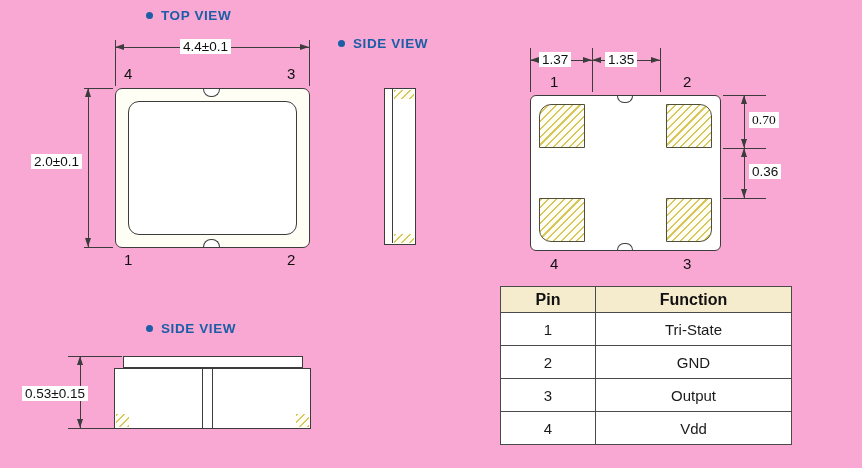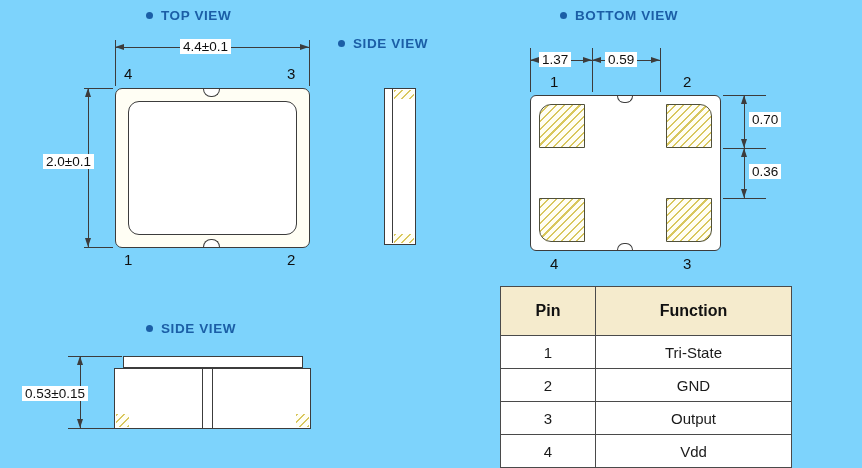--- a/index.html
+++ b/index.html
@@ -1,18 +1,18 @@
 <!DOCTYPE html>
 <html><head>
 <meta charset="utf-8">
 <style>
   * { margin:0; padding:0; box-sizing:border-box; }
   html,body { background:#ffffff; }
   body { font-family:"Liberation Sans", sans-serif; }
-  .canvas { position:relative; width:862px; height:468px; background:#7dd3fc; overflow:hidden; }
+  .canvas { position:relative; width:862px; height:468px; background:#f9a8d4; overflow:hidden; }
 
   .view-label { position:absolute; display:flex; align-items:center; gap:8px;
                 color:#1b5ea6; font-size:13.5px; font-weight:bold; letter-spacing:0.6px; z-index:4; }
   .bullet { width:7px; height:7px; border-radius:50%; background:#1b5ea6; flex:0 0 auto; }
 
   .hline { position:absolute; height:1.2px; background:#3c3c3c; }
   .vline { position:absolute; width:1.2px; background:#3c3c3c; }
   .dim-text { position:absolute; font-size:13.5px; color:#101010; background:#ffffff;
               padding:0 3px; z-index:3; white-space:nowrap; }
   .pin-num { position:absolute; font-size:15px; color:#101010; z-index:3; }
@@ -30,21 +30,21 @@
 
   .notch-down { position:absolute; background:#ffffff; border:1.3px solid #3c3c3c; border-top:none;
                 border-radius:0 0 9px 9px; width:17px; height:8px; z-index:2; }
   .notch-up { position:absolute; background:#ffffff; border:1.3px solid #3c3c3c; border-bottom:none;
               border-radius:9px 9px 0 0; width:17px; height:8px; z-index:2; }
 
   .pad { position:absolute; border:1.2px solid #50503a; z-index:2; }
 
   .pin-table { position:absolute; left:500px; top:286px; border-collapse:collapse; background:#fff; z-index:4; }
   .pin-table th, .pin-table td { border:1.2px solid #4a4a4a; text-align:center; vertical-align:middle; }
-  .pin-table th { background:#f5ebcd; font-weight:bold; font-size:16px; height:49px; color:#111; }
+  .pin-table th { background:#f5ebcd; font-weight:bold; font-size:16px; height:26px; color:#111; }
   .pin-table td { font-size:15px; height:33px; color:#1a1a1a; background:#fff; }
   .col-pin { width:95px; }
   .col-func { width:196px; }
 </style>
 </head>
 <body>
 
 <div class="canvas">
 
   <div class="view-label" style="left:146px; top:8px;">
@@ -57,56 +57,52 @@
   <div class="hline" style="left:115px; top:47px; width:194px;"></div>
   <div class="arr arr-l" style="left:115px; top:44px;"></div>
   <div class="arr arr-r" style="left:300px; top:44px;"></div>
   <div class="dim-text" style="left:180px; top:39px;">4.4±0.1</div>
 
   <div class="hline" style="left:84px; top:88px; width:29px;"></div>
   <div class="hline" style="left:84px; top:247px; width:29px;"></div>
   <div class="vline" style="left:88px; top:88px; height:159px;"></div>
   <div class="arr arr-u" style="left:85px; top:88px;"></div>
   <div class="arr arr-d" style="left:85px; top:238px;"></div>
-  <div class="dim-text" style="left:43px; top:154px;">2.0±0.1</div>
+  <div class="dim-text" style="left:31px; top:154px;">2.0±0.1</div>
 
   <div class="outline hatch" style="left:115px; top:88px; width:195px; height:160px; border-width:1.5px; border-radius:7px; background-color:#fffef4;"></div>
   <div class="outline" style="left:128px; top:101px; width:169px; height:134px; border-radius:11px;"></div>
   <div class="notch-down" style="left:203px; top:89px;"></div>
   <div class="notch-up" style="left:203px; top:239px;"></div>
 
   <div class="pin-num" style="left:124px; top:65px;">4</div>
   <div class="pin-num" style="left:287px; top:65px;">3</div>
   <div class="pin-num" style="left:124px; top:251px;">1</div>
   <div class="pin-num" style="left:287px; top:251px;">2</div>
 
   <div class="view-label" style="left:338px; top:36px;">
     <span class="bullet"></span>
     <span>SIDE VIEW</span>
   </div>
   <div class="outline" style="left:384px; top:88px; width:32px; height:157px;"></div>
   <div class="vline" style="left:392px; top:89px; height:154px;"></div>
   <div class="hatch" style="position:absolute; left:394px; top:90px; width:20px; height:9px; z-index:2;"></div>
   <div class="hatch" style="position:absolute; left:394px; top:234px; width:20px; height:9px; z-index:2;"></div>
 
-  <div class="view-label" style="left:560px; top:8px;">
-    <span class="bullet"></span>
-    <span>BOTTOM VIEW</span>
-  </div>
 
   <div class="vline" style="left:530px; top:48px; height:44px;"></div>
   <div class="vline" style="left:592px; top:48px; height:44px;"></div>
   <div class="vline" style="left:660px; top:48px; height:44px;"></div>
   <div class="hline" style="left:530px; top:60px; width:130px;"></div>
   <div class="arr arr-l" style="left:530px; top:57px;"></div>
   <div class="arr arr-r" style="left:583px; top:57px;"></div>
   <div class="arr arr-l" style="left:592px; top:57px;"></div>
   <div class="arr arr-r" style="left:651px; top:57px;"></div>
   <div class="dim-text" style="left:539px; top:52px;">1.37</div>
-  <div class="dim-text" style="left:605px; top:52px;">0.59</div>
+  <div class="dim-text" style="left:605px; top:52px;">1.35</div>
 
   <div class="outline" style="left:530px; top:95px; width:191px; height:156px; border-radius:6px;"></div>
   <div class="notch-down" style="left:617px; top:96px; width:16px; height:7px;"></div>
   <div class="notch-up" style="left:617px; top:243px; width:16px; height:7px;"></div>
 
   <div class="pad hatch" style="left:539px; top:104px; width:46px; height:44px; border-top-left-radius:12px;"></div>
   <div class="pad hatch" style="left:666px; top:104px; width:46px; height:44px; border-top-right-radius:12px;"></div>
   <div class="pad hatch" style="left:539px; top:198px; width:46px; height:44px; border-bottom-left-radius:12px;"></div>
   <div class="pad hatch" style="left:666px; top:198px; width:46px; height:44px; border-bottom-right-radius:12px;"></div>
 
@@ -117,21 +113,21 @@
 
   <div class="hline" style="left:723px; top:95px; width:43px;"></div>
   <div class="hline" style="left:723px; top:148px; width:43px;"></div>
   <div class="hline" style="left:723px; top:198px; width:43px;"></div>
   <div class="vline" style="left:744px; top:95px; height:53px;"></div>
   <div class="vline" style="left:744px; top:148px; height:50px;"></div>
   <div class="arr arr-u" style="left:741px; top:95px;"></div>
   <div class="arr arr-d" style="left:741px; top:139px;"></div>
   <div class="arr arr-u" style="left:741px; top:148px;"></div>
   <div class="arr arr-d" style="left:741px; top:189px;"></div>
-  <div class="dim-text" style="left:749px; top:112px;">0.70</div>
+  <div class="dim-text" style="left:749px; top:112px;font-family:Liberation Serif, serif;">0.70</div>
   <div class="dim-text" style="left:749px; top:164px;">0.36</div>
 
   <div class="view-label" style="left:146px; top:321px;">
     <span class="bullet"></span>
     <span>SIDE VIEW</span>
   </div>
 
   <div class="outline" style="left:123px; top:356px; width:180px; height:12px; border-width:1.3px;"></div>
   <div class="outline" style="left:114px; top:368px; width:197px; height:61px;"></div>
   <div class="vline" style="left:202px; top:369px; height:59px;"></div>

